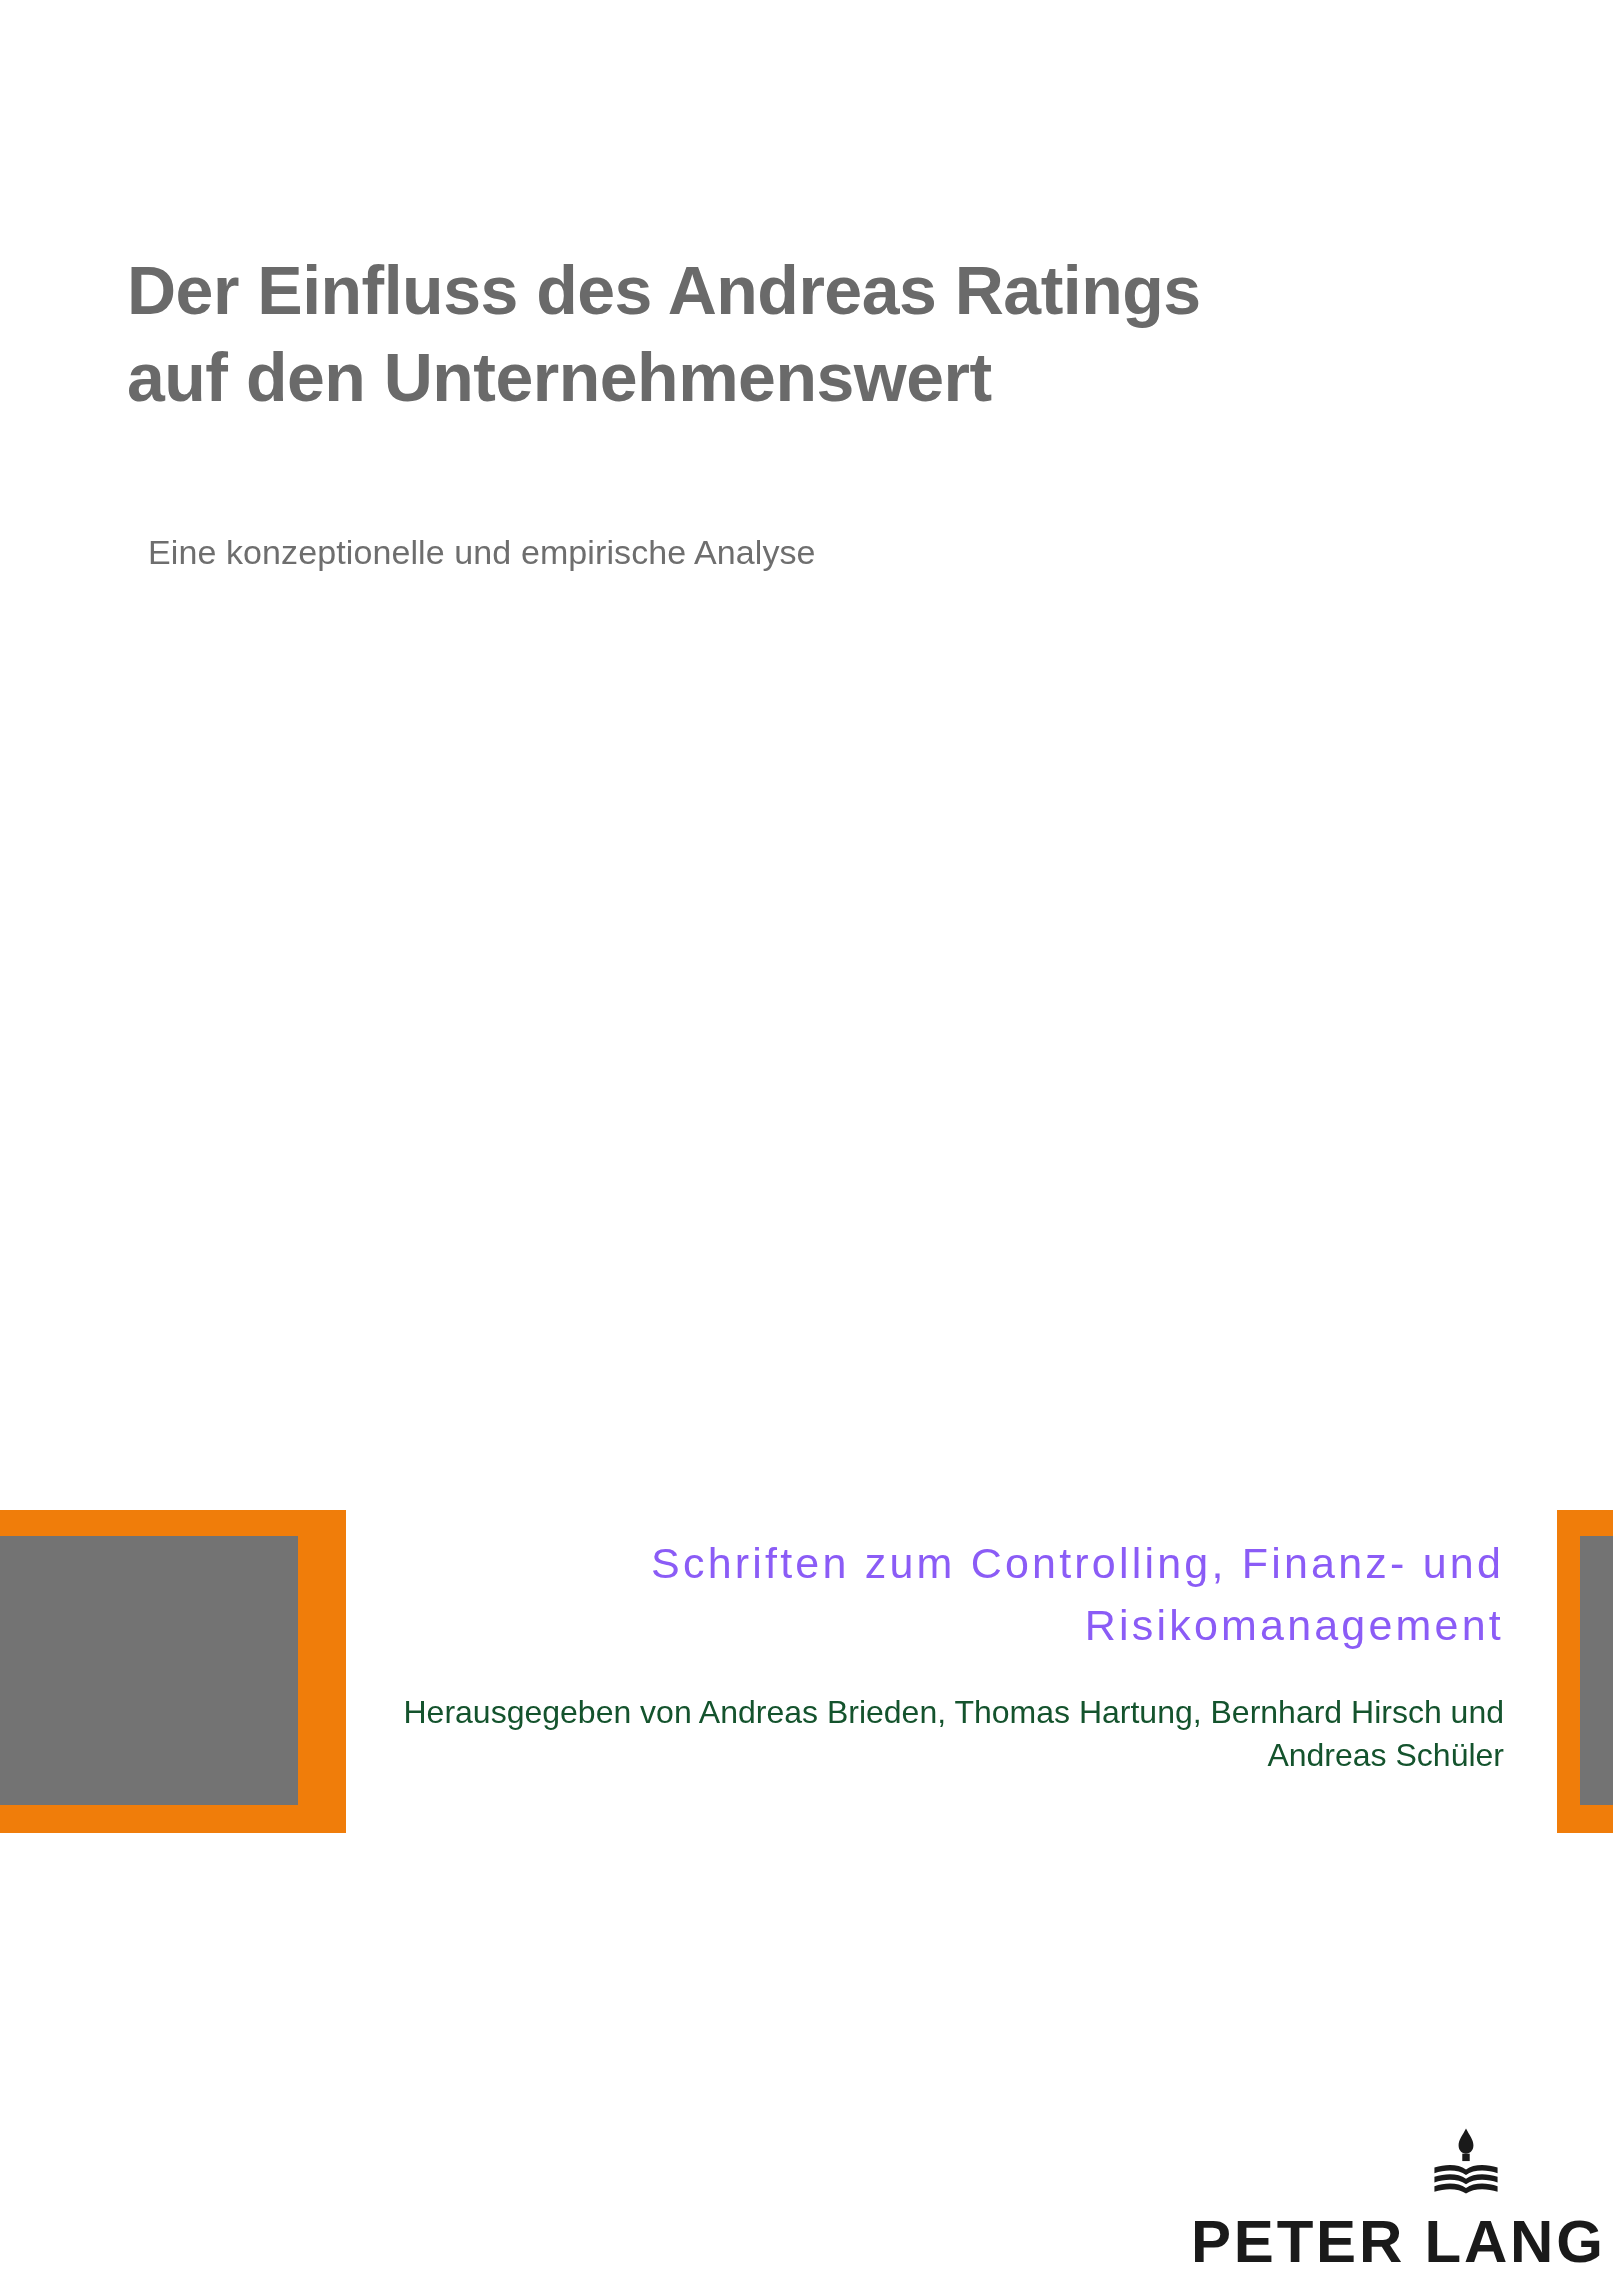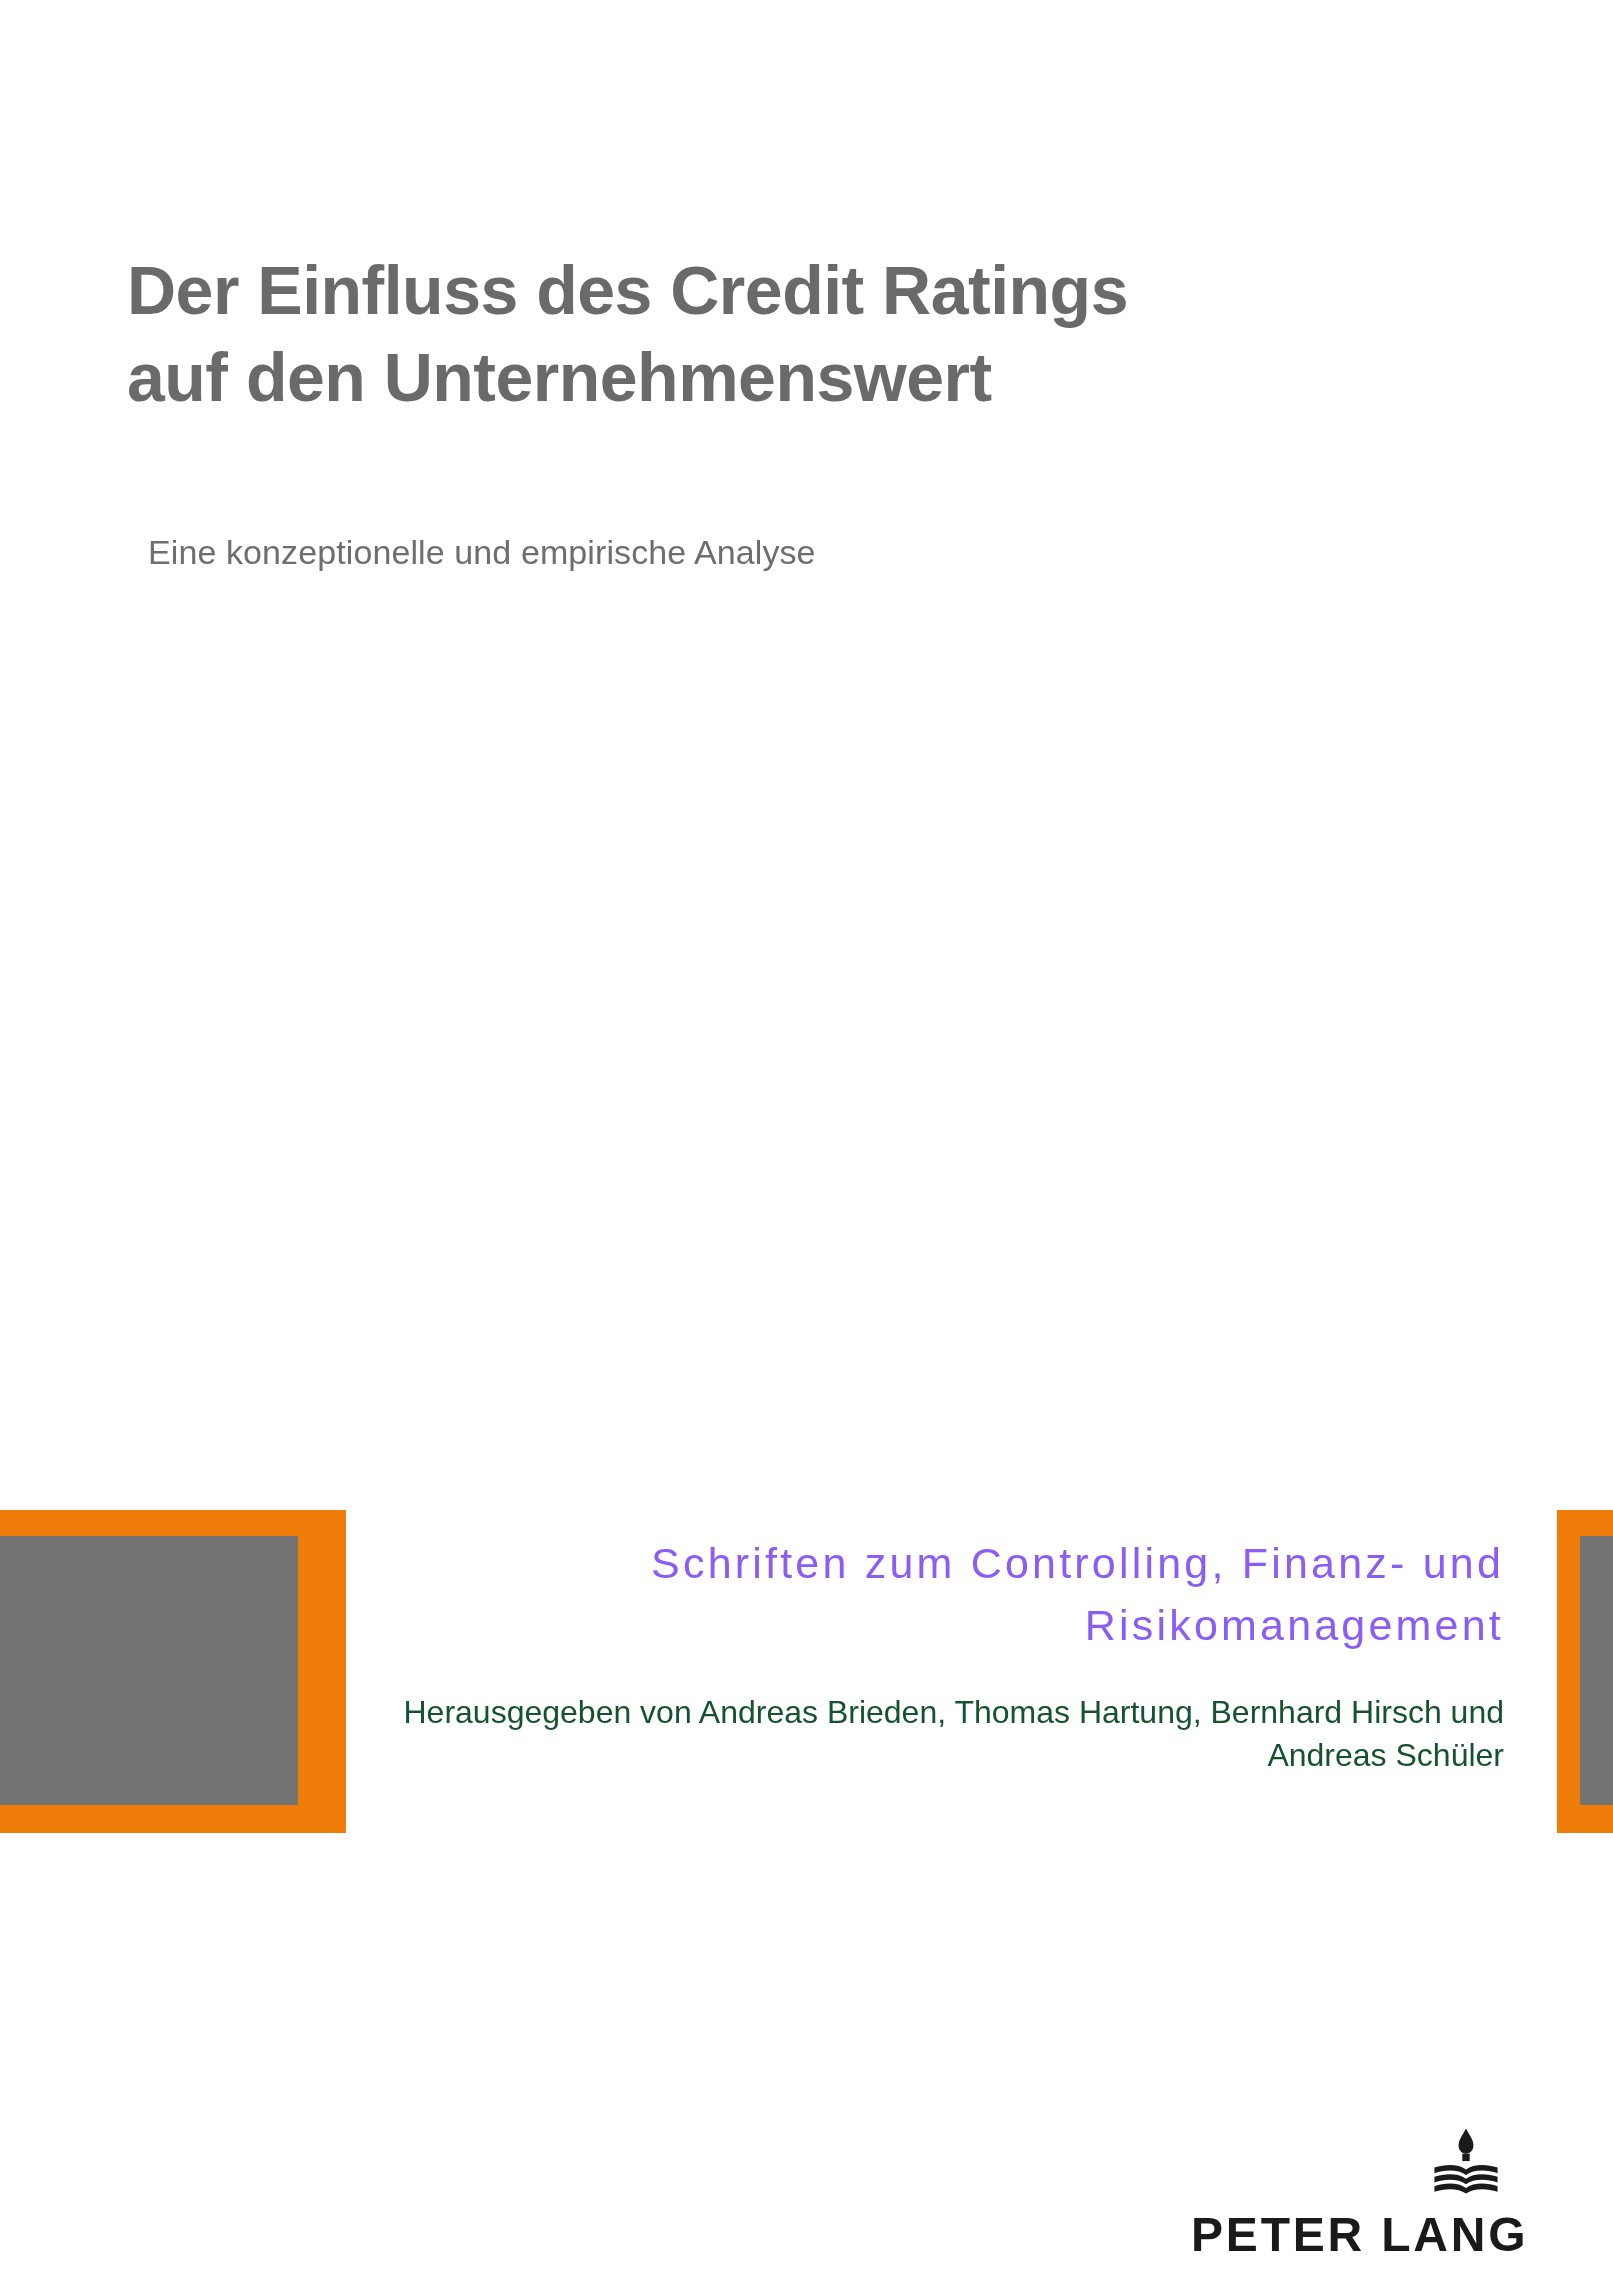--- a/index.html
+++ b/index.html
@@ -132,34 +132,34 @@
     width: 314px;
     text-align: right;
   }
   .publisher-mark {
     display: block;
     margin: 0 0 5.5px auto;
     width: 78px;
     height: 78px;
   }
   .publisher-name {
-    font-size: 48px;
+    font-size: 60px;
     font-weight: bold;
     color: #1a1a1a;
     letter-spacing: 2.8px;
     white-space: nowrap;
   }
 </style>
 </head>
 <body>
 
 <div class="cover">
 
 
-  <div class="title">Der Einfluss des Credit Ratings auf den Unternehmenswert</div>
+  <div class="title">Der Einfluss des Andreas Ratings auf den Unternehmenswert</div>
 
   <div class="subtitle">Eine konzeptionelle und empirische Analyse</div>
 
   <div class="band">
     <div class="band-left-orange"></div>
     <div class="band-left-grey"></div>
     <div class="band-right-orange"></div>
     <div class="band-right-grey"></div>
 
     <div class="series-title">Schriften zum Controlling, Finanz- und Risikomanagement</div>

